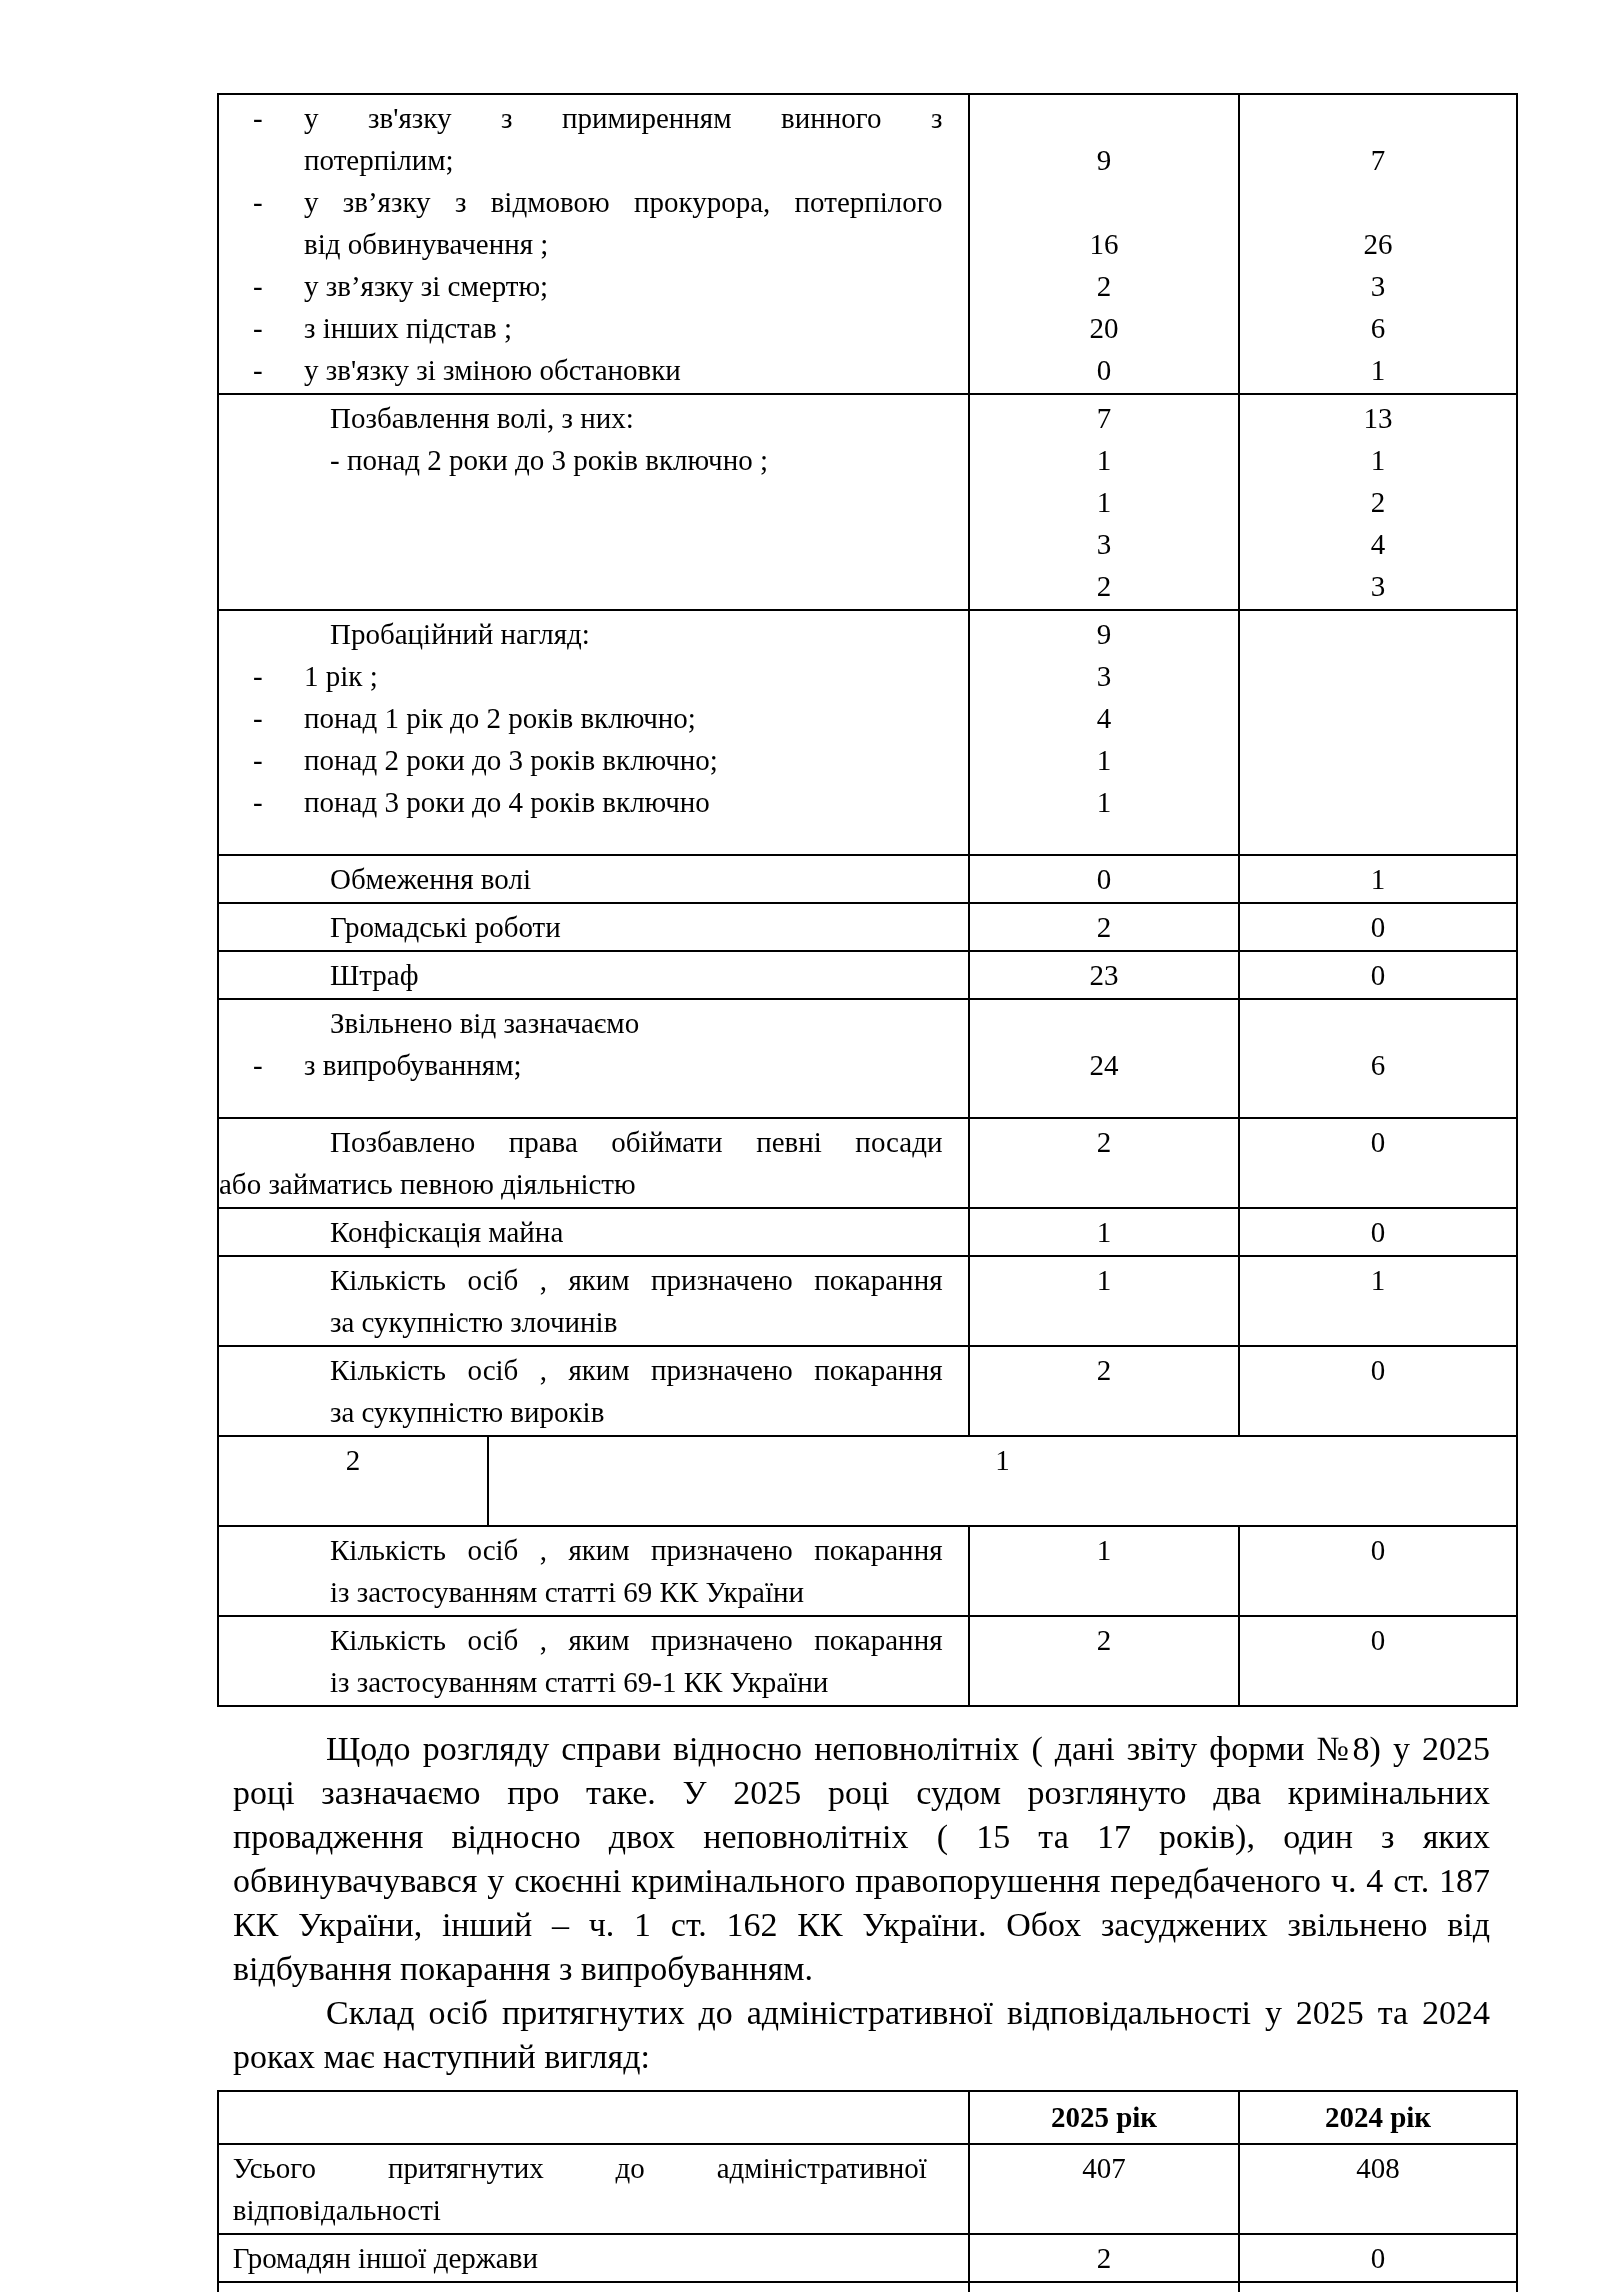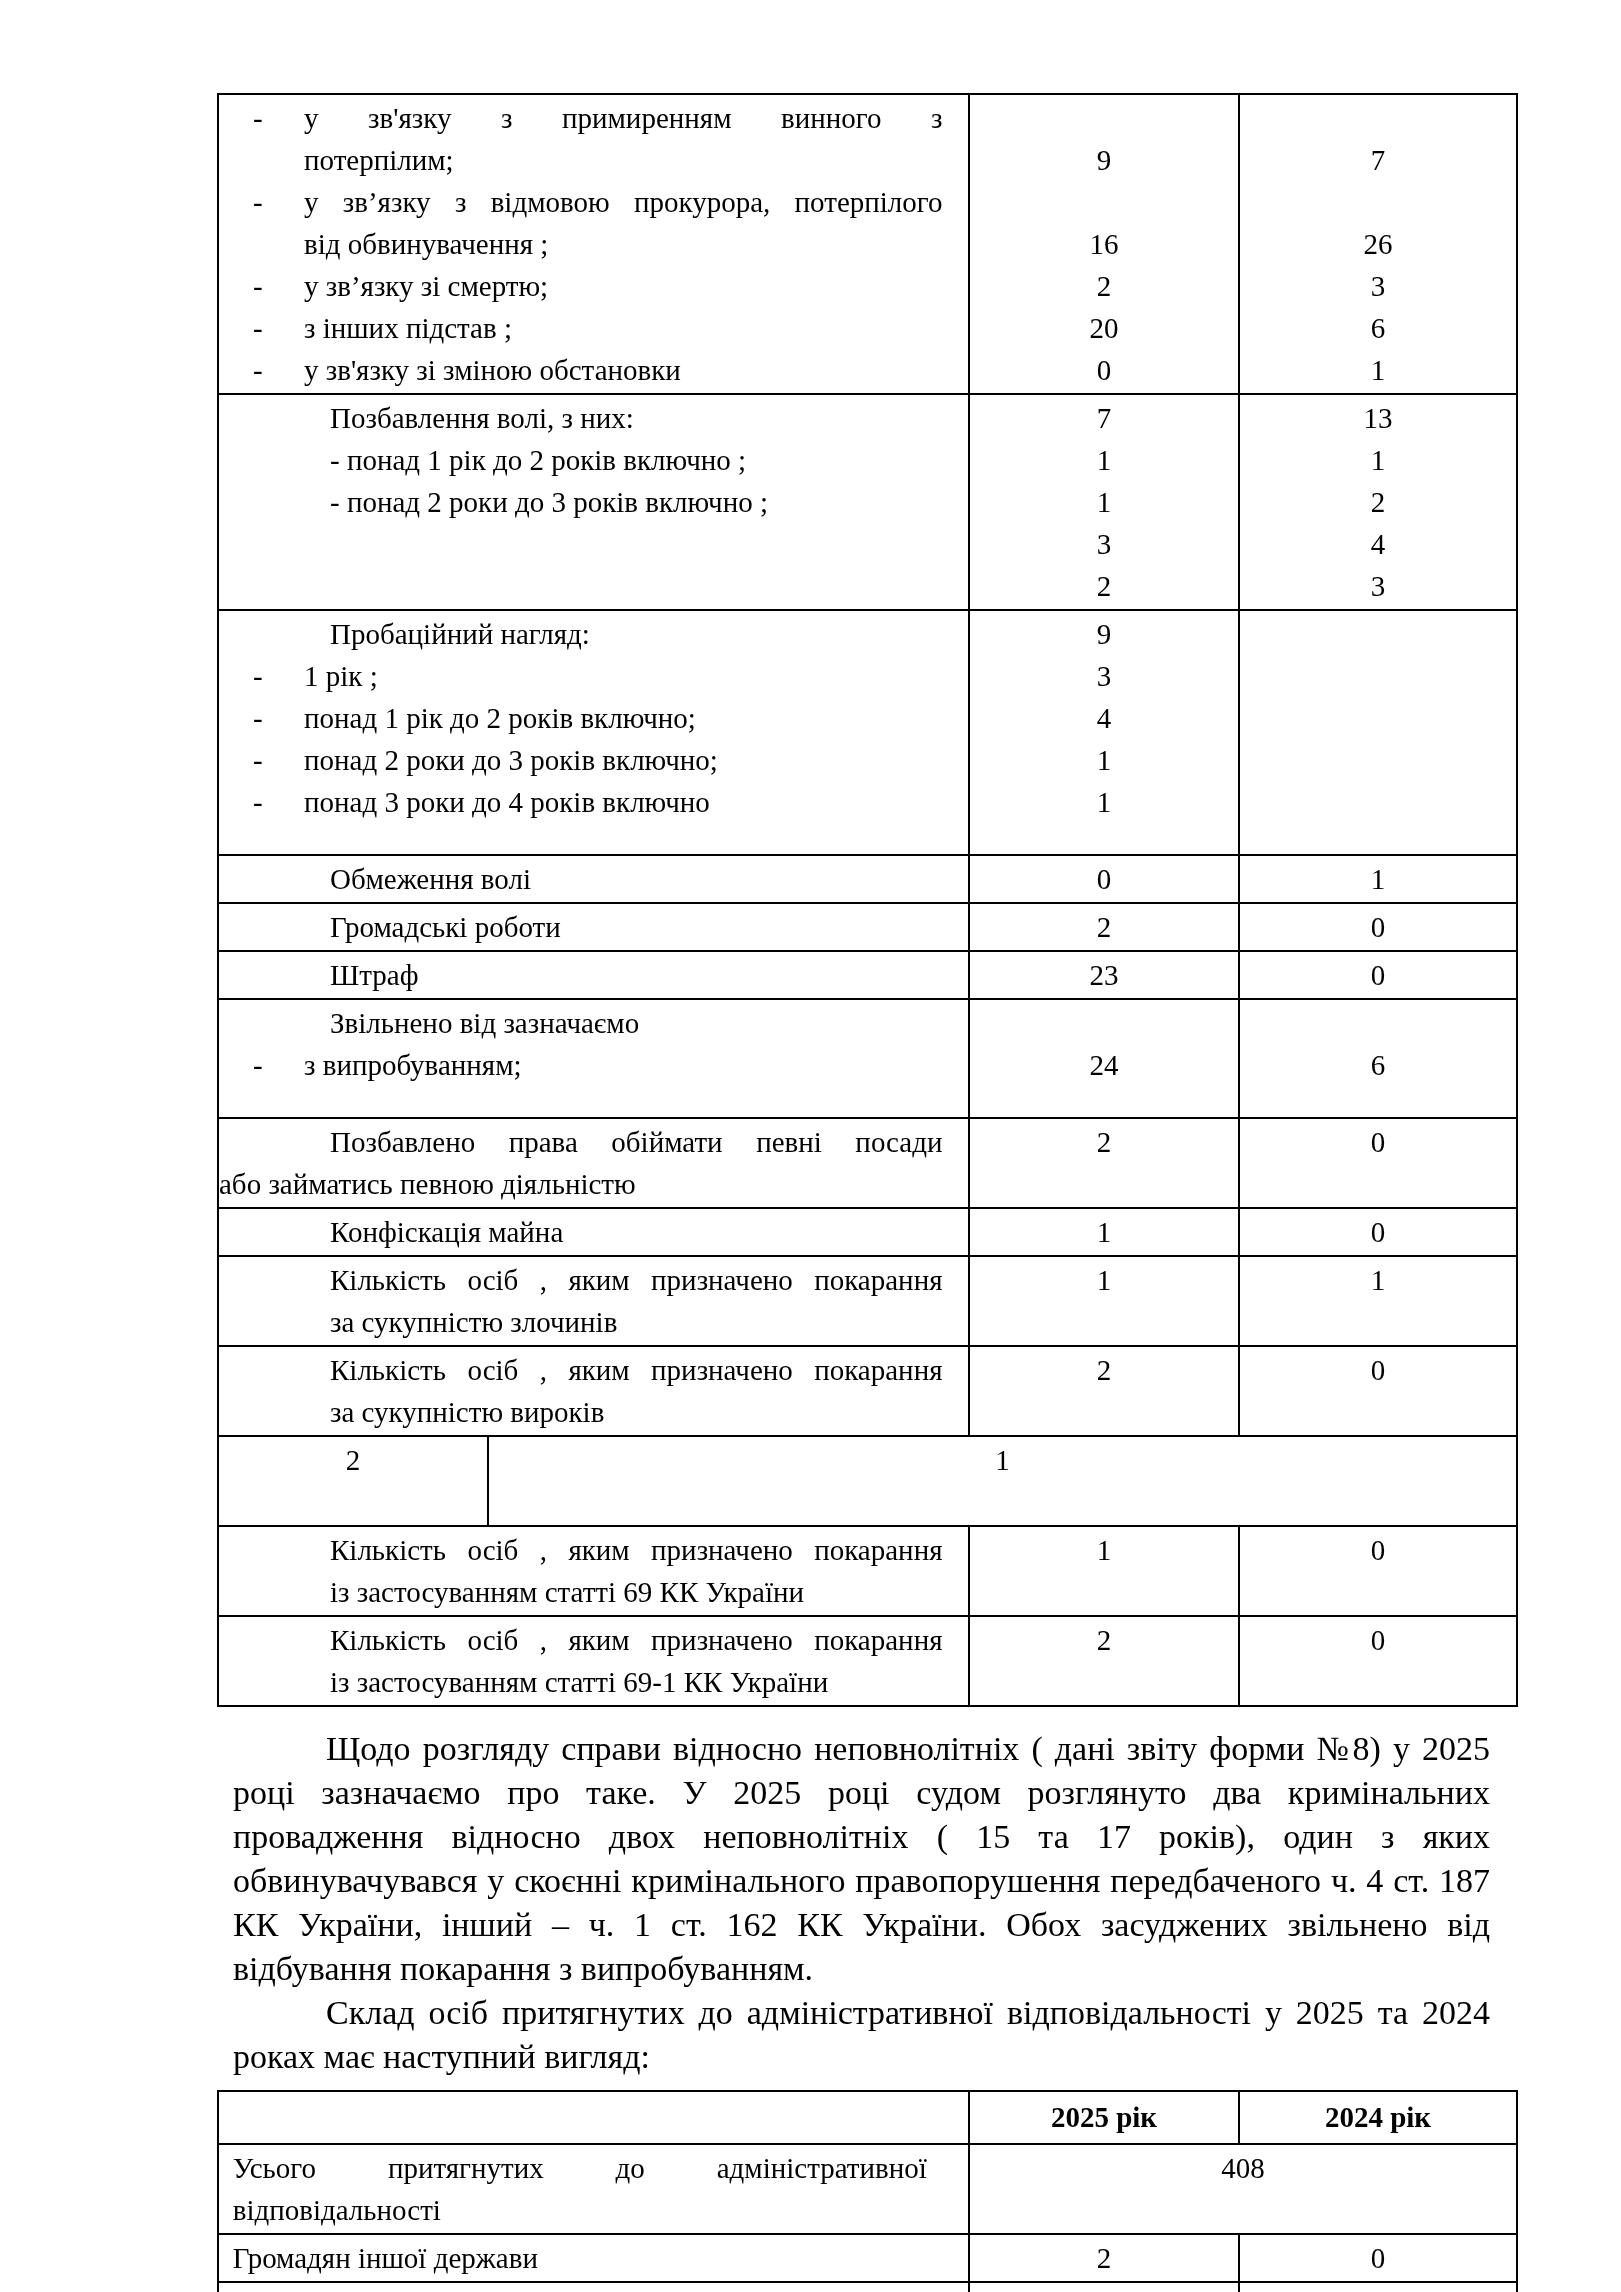--- a/index.html
+++ b/index.html
@@ -65,21 +65,20 @@
         <div class="ln num"></div>
         <div class="ln num">26</div>
         <div class="ln num">3</div>
         <div class="ln num">6</div>
         <div class="ln num">1</div>
       </div>
     </div>
     <div class="row">
       <div class="c1">
         <div class="ln s-ind"><span>Позбавлення волі, з них:</span></div>
-        <div class="ln s-ind"><span>- понад 1 рік до 2 років включно ;</span></div>
         <div class="ln s-ind"><span>- понад 2 роки до 3 років включно ;</span></div>
       </div>
       <div class="c2">
         <div class="ln num">7</div>
         <div class="ln num">1</div>
         <div class="ln num">1</div>
         <div class="ln num">3</div>
         <div class="ln num">2</div>
       </div>
       <div class="c3">
@@ -274,20 +273,24 @@
       </div>
       <div class="c3">
         <div class="ln hd">2024 рік</div>
       </div>
     </div>
     <div class="row">
       <div class="c1">
         <div class="ln s-plain jf"><span>Усього притягнутих до адміністративної</span></div>
         <div class="ln s-plain"><span>відповідальності</span></div>
       </div>
+      <div class="c2">
+        <div class="ln num">407</div>
+        <div class="ln num"></div>
+      </div>
       <div class="c3">
         <div class="ln num">408</div>
         <div class="ln num"></div>
       </div>
     </div>
     <div class="row">
       <div class="c1">
         <div class="ln s-plain"><span>Громадян іншої держави</span></div>
       </div>
       <div class="c2">

